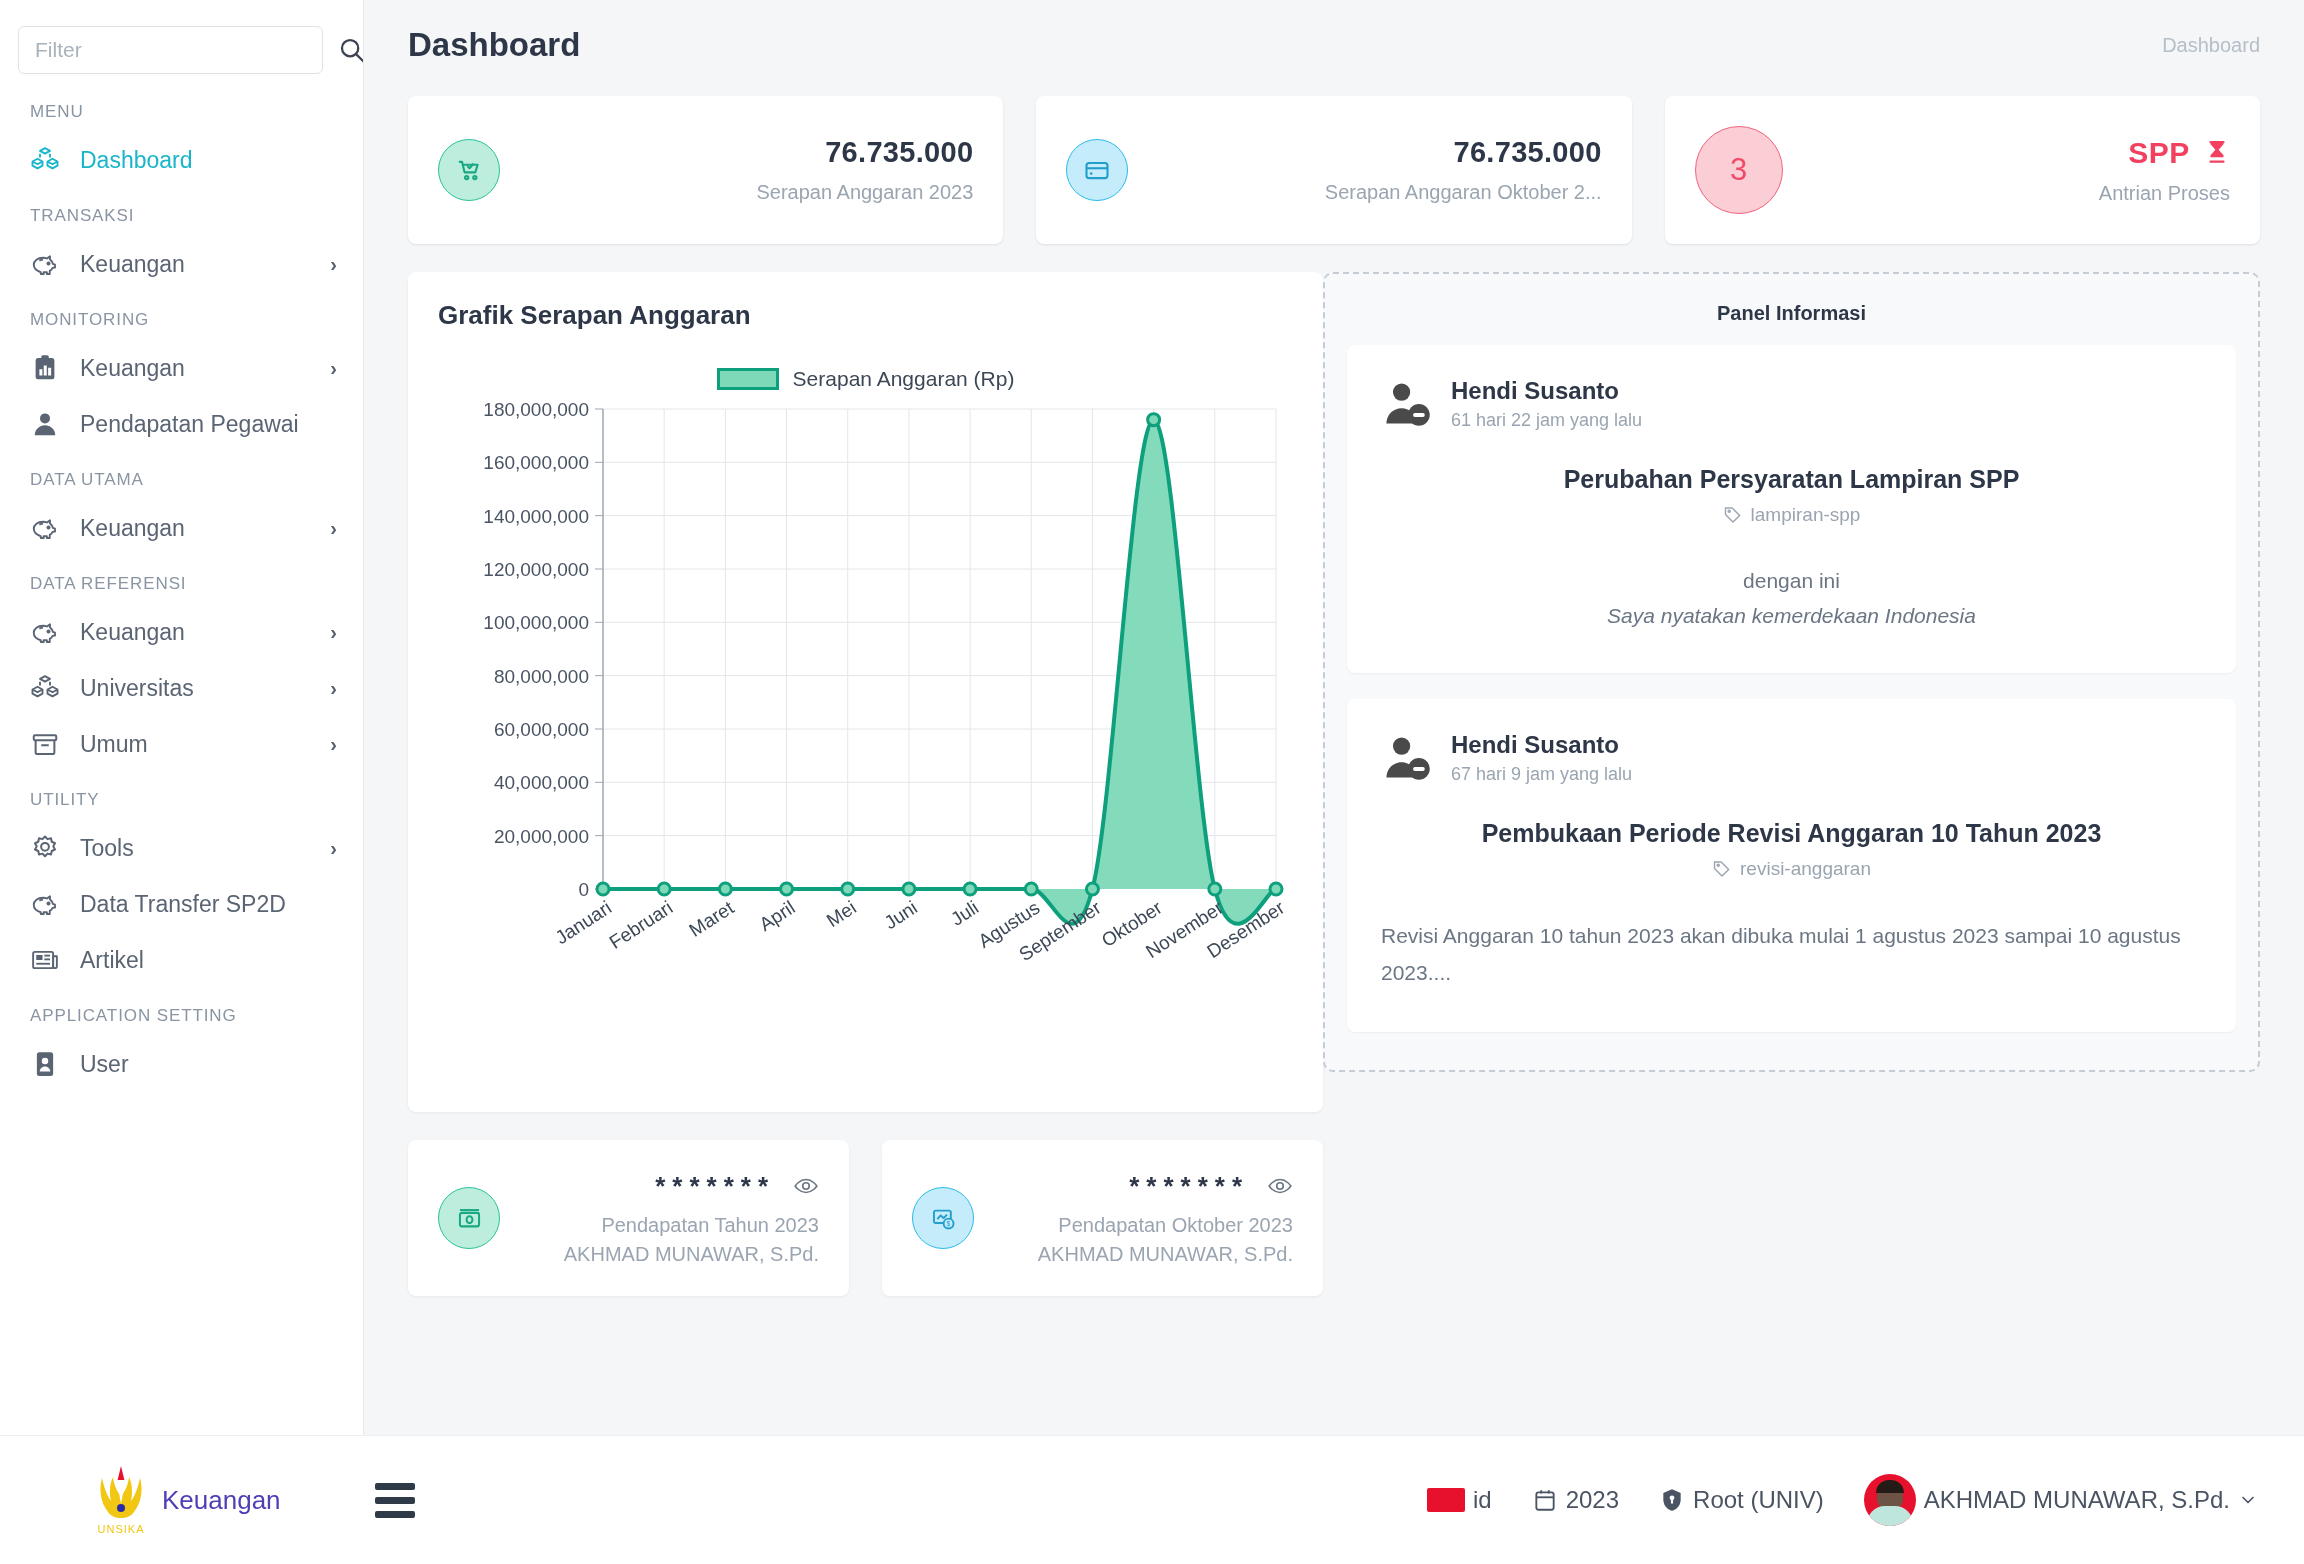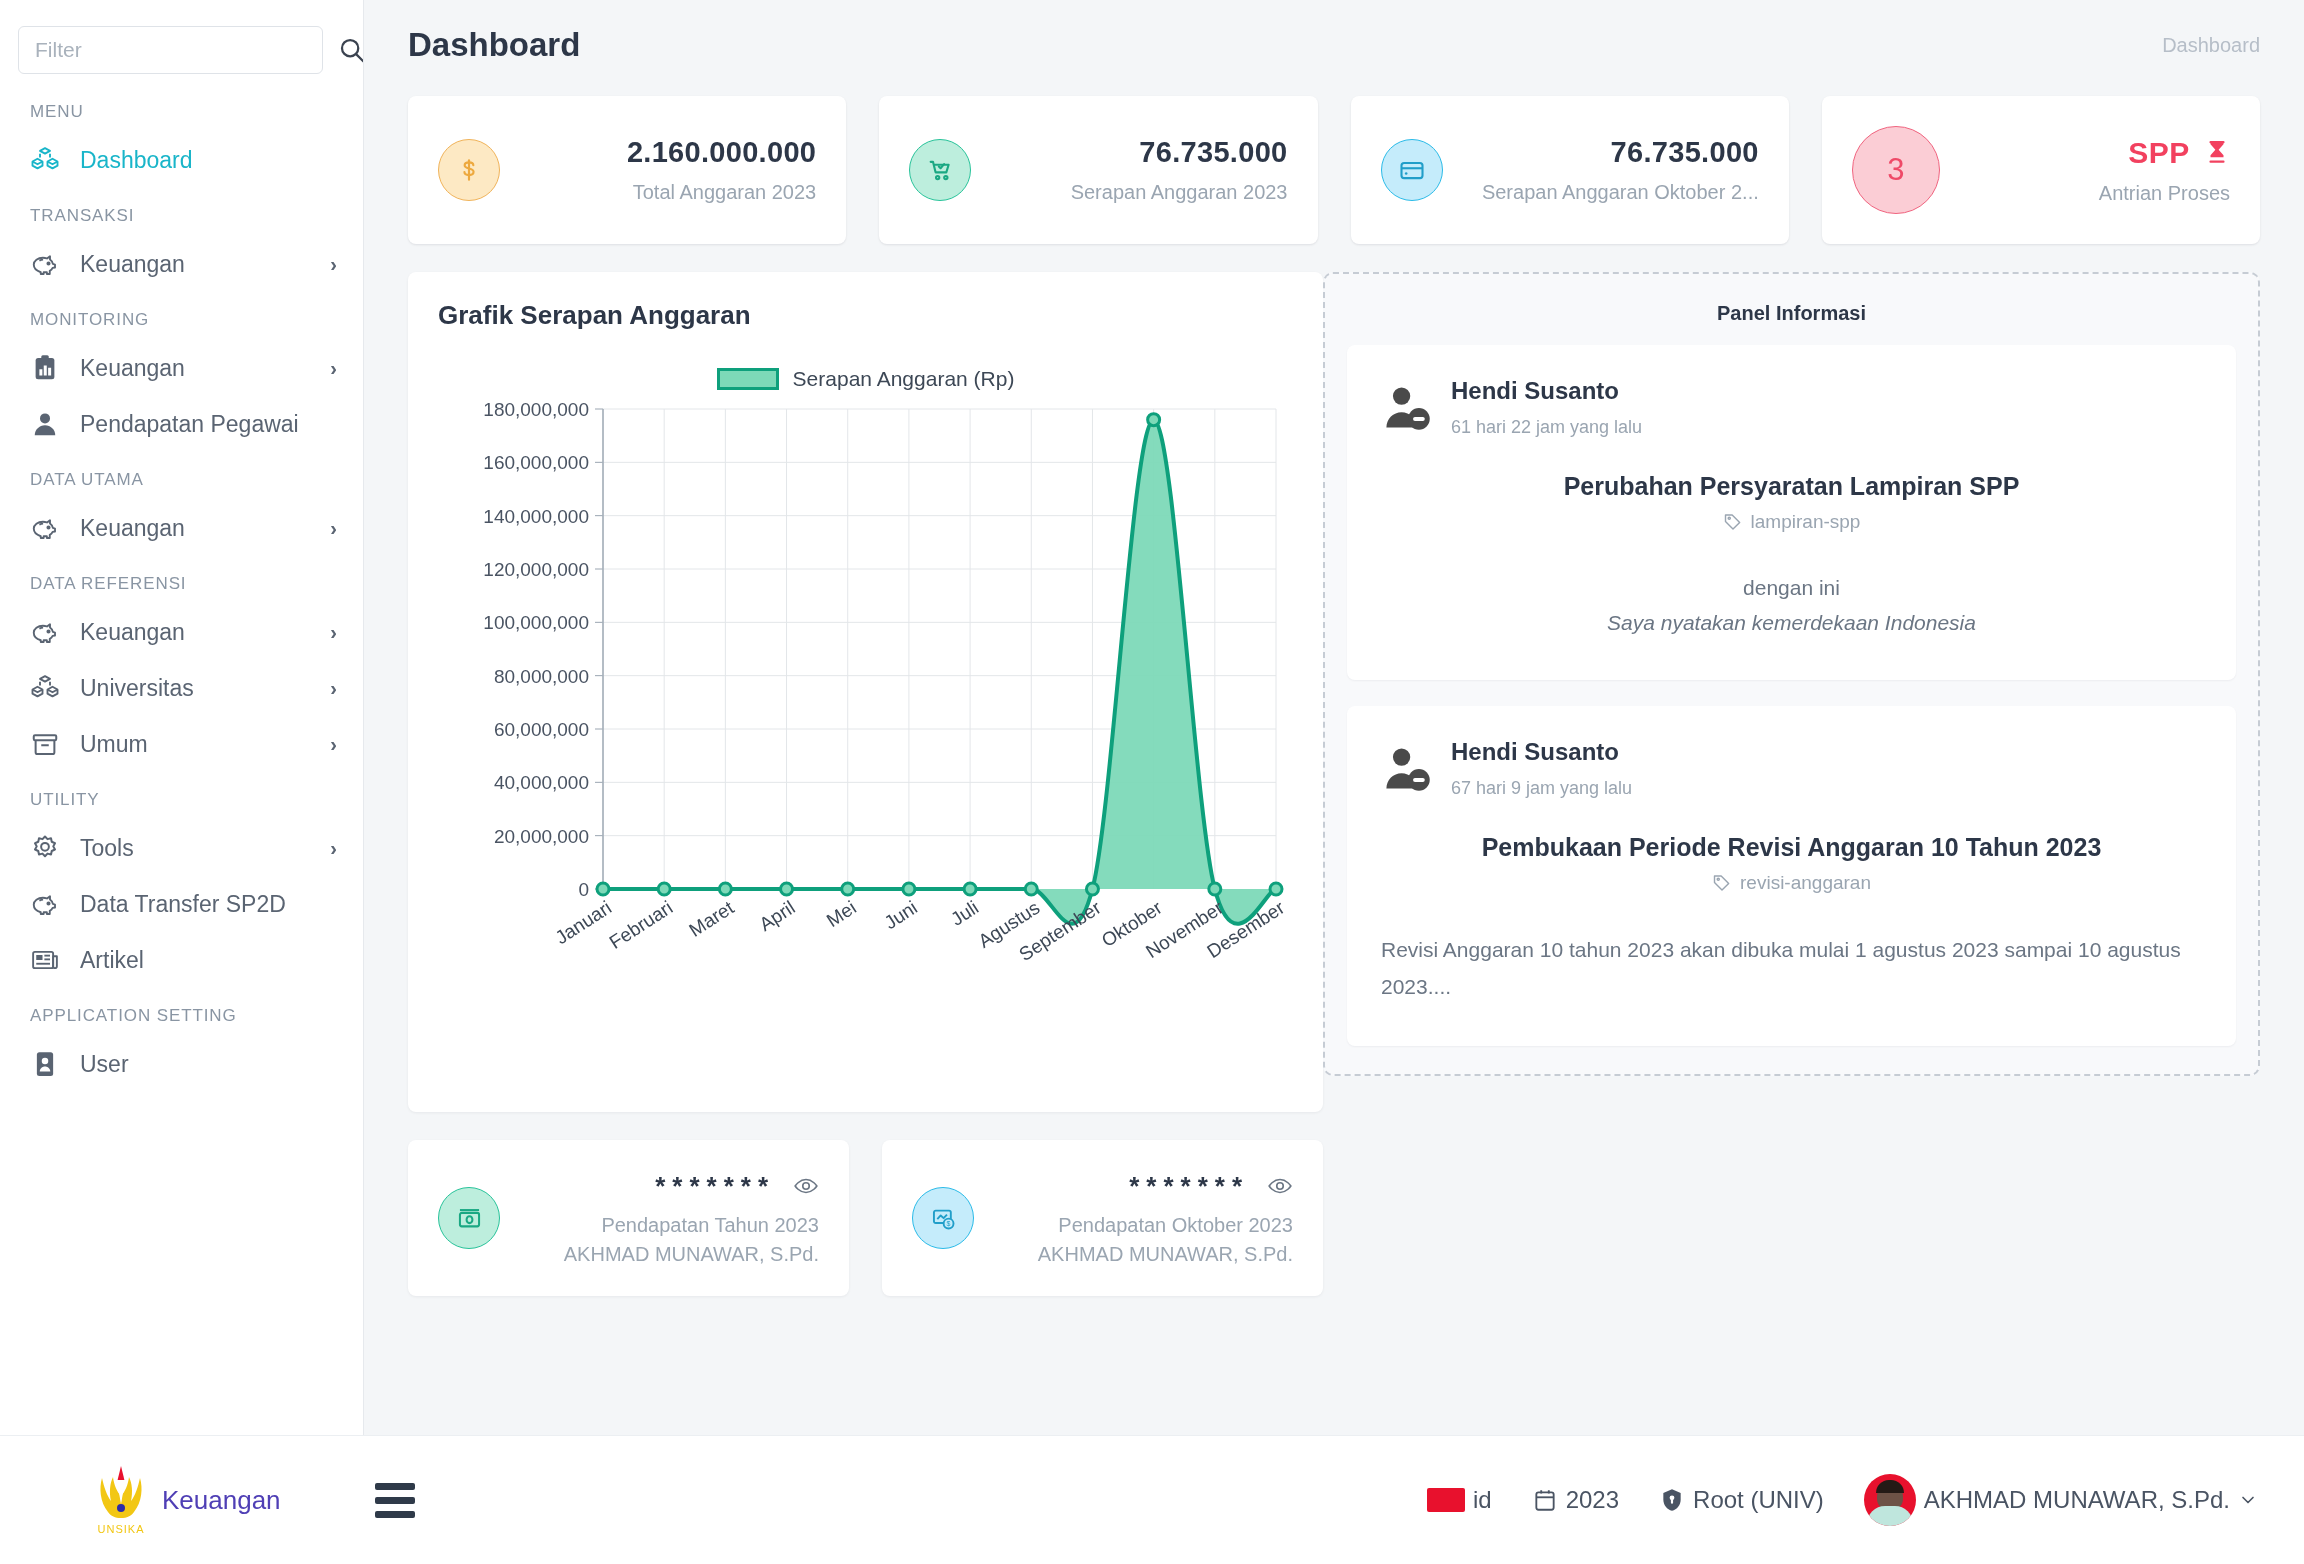--- a/index.html
+++ b/index.html
@@ -83,21 +83,21 @@
   .info-panel {
     flex: 1; border: 2px dashed #c6ccd4; border-radius: 10px;
     padding: 20px 22px 28px 22px; background: #f8f9fb; min-height: 800px;
   }
   .info-head { text-align: center; font-size: 20px; font-weight: 700; color: #2d3748; padding: 8px 0 20px 0; }
   .info-item { background: #fff; border-radius: 8px; padding: 32px 34px 40px 34px; box-shadow: 0 1px 2px rgba(16,24,40,.05); }
   .info-item + .info-item { margin-top: 26px; }
   .info-user { display: flex; align-items: center; gap: 18px; }
   .avatar-ic { width: 52px; height: 52px; flex: 0 0 52px; }
   .info-name { font-size: 24px; font-weight: 700; color: #2d3748; }
-  .info-time { font-size: 18px; color: #9aa5b1; margin-top: 12px; }
+  .info-time { font-size: 18px; color: #9aa5b1; margin-top: 5px; }
   .info-title { text-align: center; font-size: 25px; font-weight: 700; color: #2d3748; margin-top: 34px; }
   .info-tag { text-align: center; font-size: 19px; color: #9aa5b1; margin-top: 10px; display: flex; align-items: center; justify-content: center; gap: 8px; }
   .info-body { text-align: center; font-size: 21px; color: #6b7684; margin-top: 38px; line-height: 1.65; }
   .info-body.left { text-align: left; line-height: 1.75; }
   .info-body i { font-style: italic; }
 
   .bottom-row { display: flex; gap: 33px; padding: 28px 44px 0 44px; }
   .pay-card {
     flex: 0 0 calc((915px - 33px) / 2); background: #fff; border-radius: 8px; height: 156px;
     box-shadow: 0 1px 3px rgba(16,24,40,.06); display: flex; align-items: center; padding: 0 30px; gap: 18px;
@@ -287,32 +287,20 @@
 
   <section class="main">
 
     <div class="page-head">
       <div class="page-title">Dashboard</div>
       <div class="breadcrumb">Dashboard</div>
     </div>
 
     <div class="cards-row">
 
-      <div class="stat-card">
-        <div class="circ amber">
-          <svg width="26" height="26" viewBox="0 0 24 24" fill="none" stroke="#eda93f" stroke-width="2" stroke-linecap="round">
-            <line x1="12" y1="3" x2="12" y2="21"></line>
-            <path d="M16 7.5c0-1.6-1.8-2.5-4-2.5s-4 .9-4 2.7c0 1.8 1.7 2.4 4 2.9 2.3.5 4.2 1.1 4.2 3.1 0 2-2 3-4.2 3s-4.2-1-4.2-2.8"></path>
-          </svg>
-        </div>
-        <div class="stat-body">
-          <div class="stat-value">2.160.000.000</div>
-          <div class="stat-label">Total Anggaran 2023</div>
-        </div>
-      </div>
 
       <div class="stat-card">
         <div class="circ mint">
           <svg width="28" height="28" viewBox="0 0 24 24" fill="none" stroke="#1aa883" stroke-width="1.8" stroke-linecap="round" stroke-linejoin="round">
             <path d="M4 5h2l2.2 9h9.2l2-6.5H7.2"></path>
             <circle cx="10" cy="18.5" r="1.4"></circle>
               <circle cx="17" cy="18.5" r="1.4"></circle>
             <polyline points="11,9 12.5,10.5 15.5,7"></polyline>
           </svg>
         </div>

